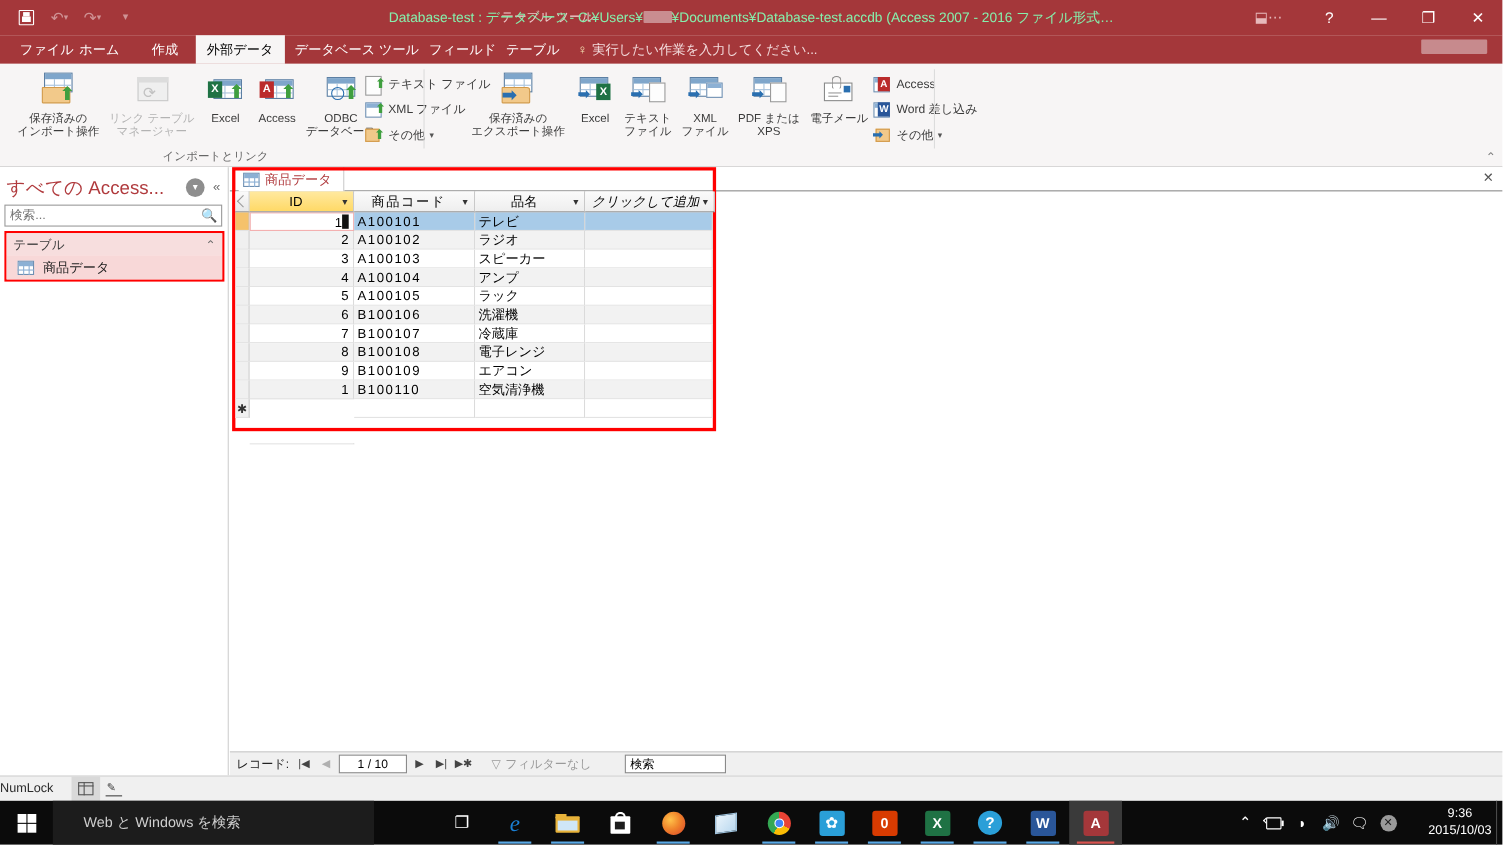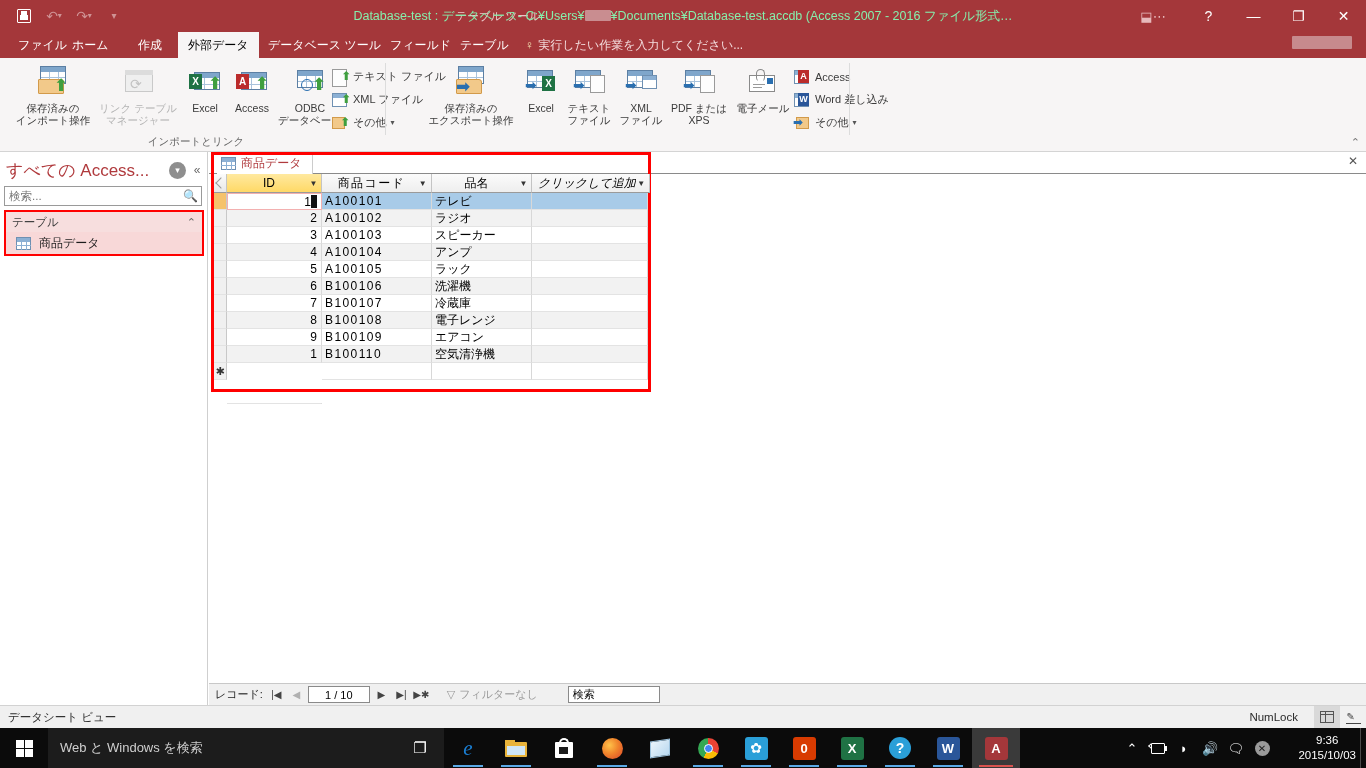--- a/index.html
+++ b/index.html
@@ -228,22 +228,22 @@
   .statusbar .numlock { font-size: 11.5px; color: #2b2b2b; padding-right: 16px; }
   .viewbtn { width: 26px; height: 22px; display: flex; align-items: center; justify-content: center; }
   .viewbtn.active { background: #d9d9d9; }
 
   
   .taskbar { position: absolute; left: 0; top: 728px; width: 1366px; height: 40px; background: #0b0b0b; }
   .startbtn { position: absolute; left: 0; top: 0; width: 48px; height: 40px;
       display: flex; align-items: center; justify-content: center; }
   .winlogo { width: 17px; height: 17px; display: grid; grid-template-columns: 8px 8px; grid-template-rows: 8px 8px; gap: 1px; }
   .winlogo i { background: #ffffff; display: block; }
-  .searchbox { position: absolute; left: 48px; top: 0; width: 396px; height: 40px;
-      background: #1c1c1c; display: flex; align-items: center; padding-left: 12px; }
+  .searchbox { position: absolute; left: 48px; top: 0; width: 292px; height: 40px;
+      background: #1c1c1c; display: flex; align-items: center; padding-left: 28px; }
   .searchbox span { font-size: 13px; color: #cfcfcf; }
   .tasks { position: absolute; left: 396px; top: 0; height: 40px; display: flex; align-items: center; }
   .tk { width: 48px; height: 40px; display: flex; align-items: center; justify-content: center; position: relative; }
   .tk.running::after { content:""; position:absolute; left: 9px; right: 9px; bottom: 1px; height: 2px; background: #5aa9e6; }
   .tk.active { background: #3a3a3a; }
   .tk.active::after { content:""; position:absolute; left: 7px; right: 7px; bottom: 1px; height: 2px; background: #d9534f; }
   .tray { position: absolute; right: 92px; top: 0; height: 40px; display: flex; align-items: center; gap: 2px; }
   .tray .ti { width: 24px; height: 40px; display:flex; align-items:center; justify-content:center;
       color: #ffffff; font-size: 13px; }
   .clock { position: absolute; right: 10px; top: 0; height: 40px; display: flex;
@@ -728,21 +728,20 @@
           <span>▽</span>
           <span>フィルターなし</span>
         </span>
         <span class="rsearch">検索</span>
       </div>
 
     </div>
   </div>
 
   <div class="statusbar">
-    <span class="sleft">データシート ビュー</span>
     <span class="numlock">NumLock</span>
     <span class="viewbtn active">
       <span class="ico" style="width:14px;height:12px;display:inline-block">
         <span style="position:absolute;inset:0;border:1px solid #555;"></span>
         <span style="position:absolute;left:0;top:3px;width:14px;height:1px;background:#555;"></span>
         <span style="position:absolute;left:5px;top:0;width:1px;height:12px;background:#555;"></span>
       </span>
     </span>
     <span class="viewbtn">
       <span class="ico" style="width:15px;height:13px;display:inline-block">

